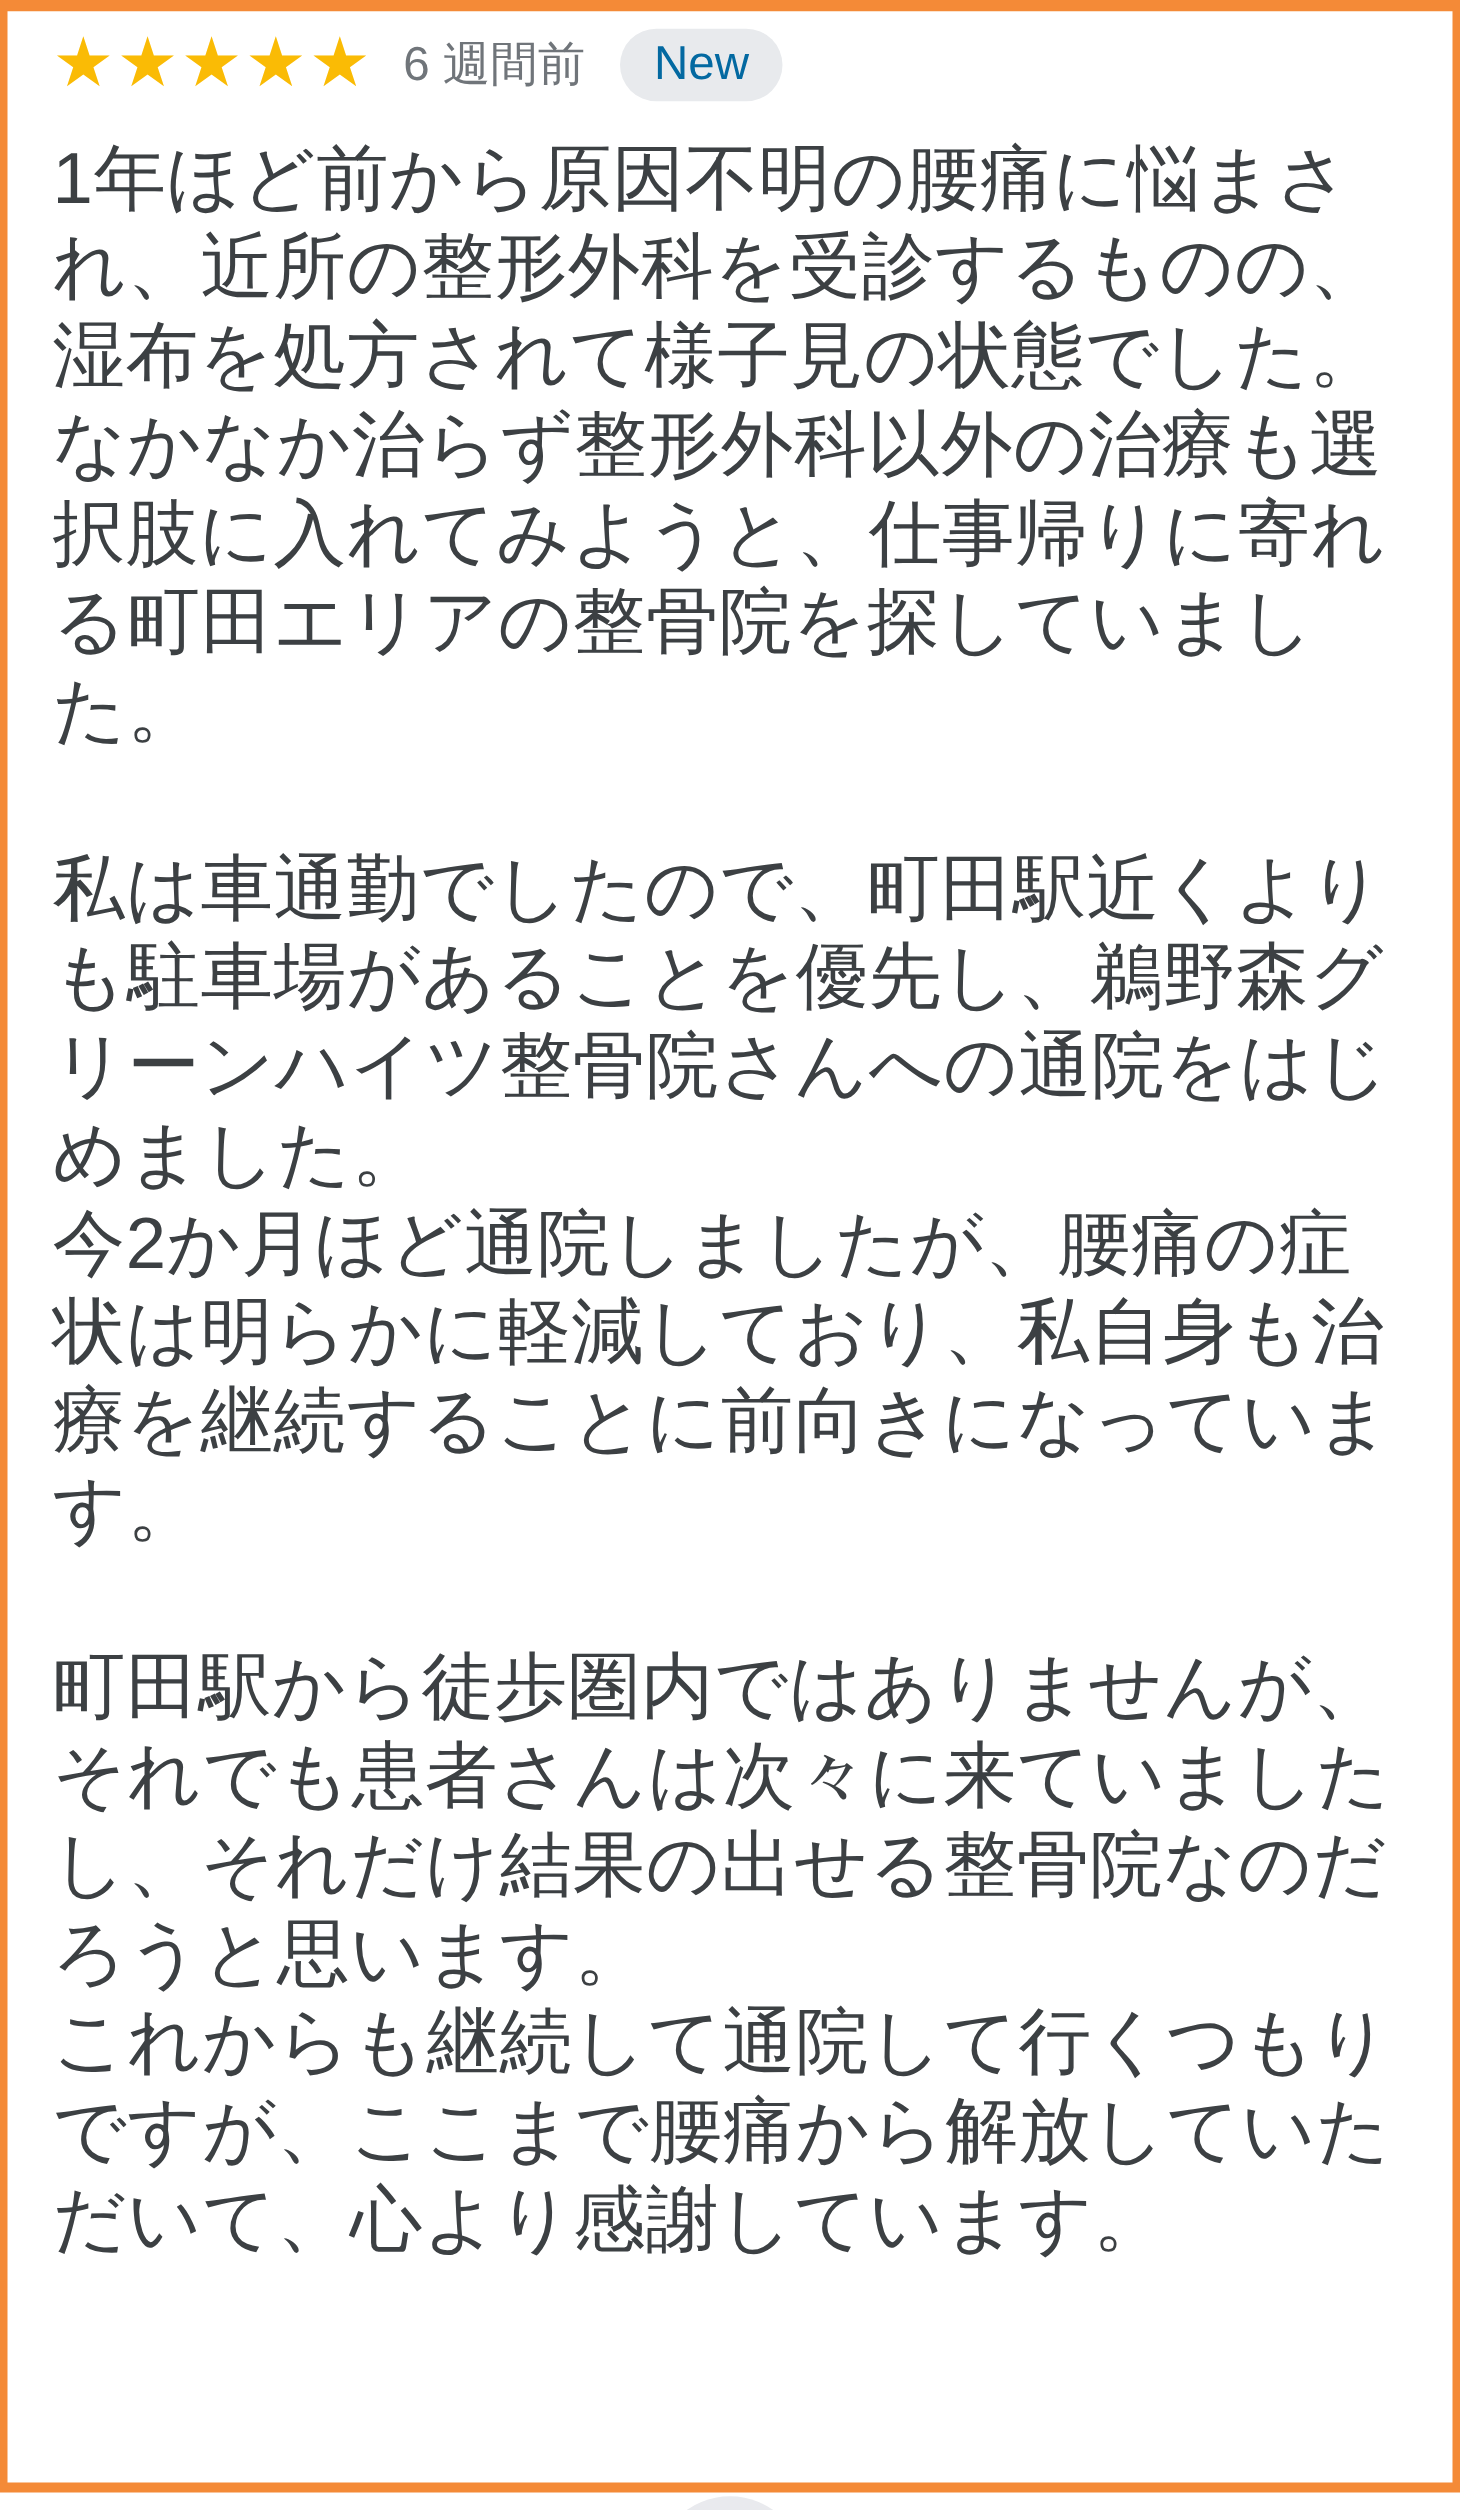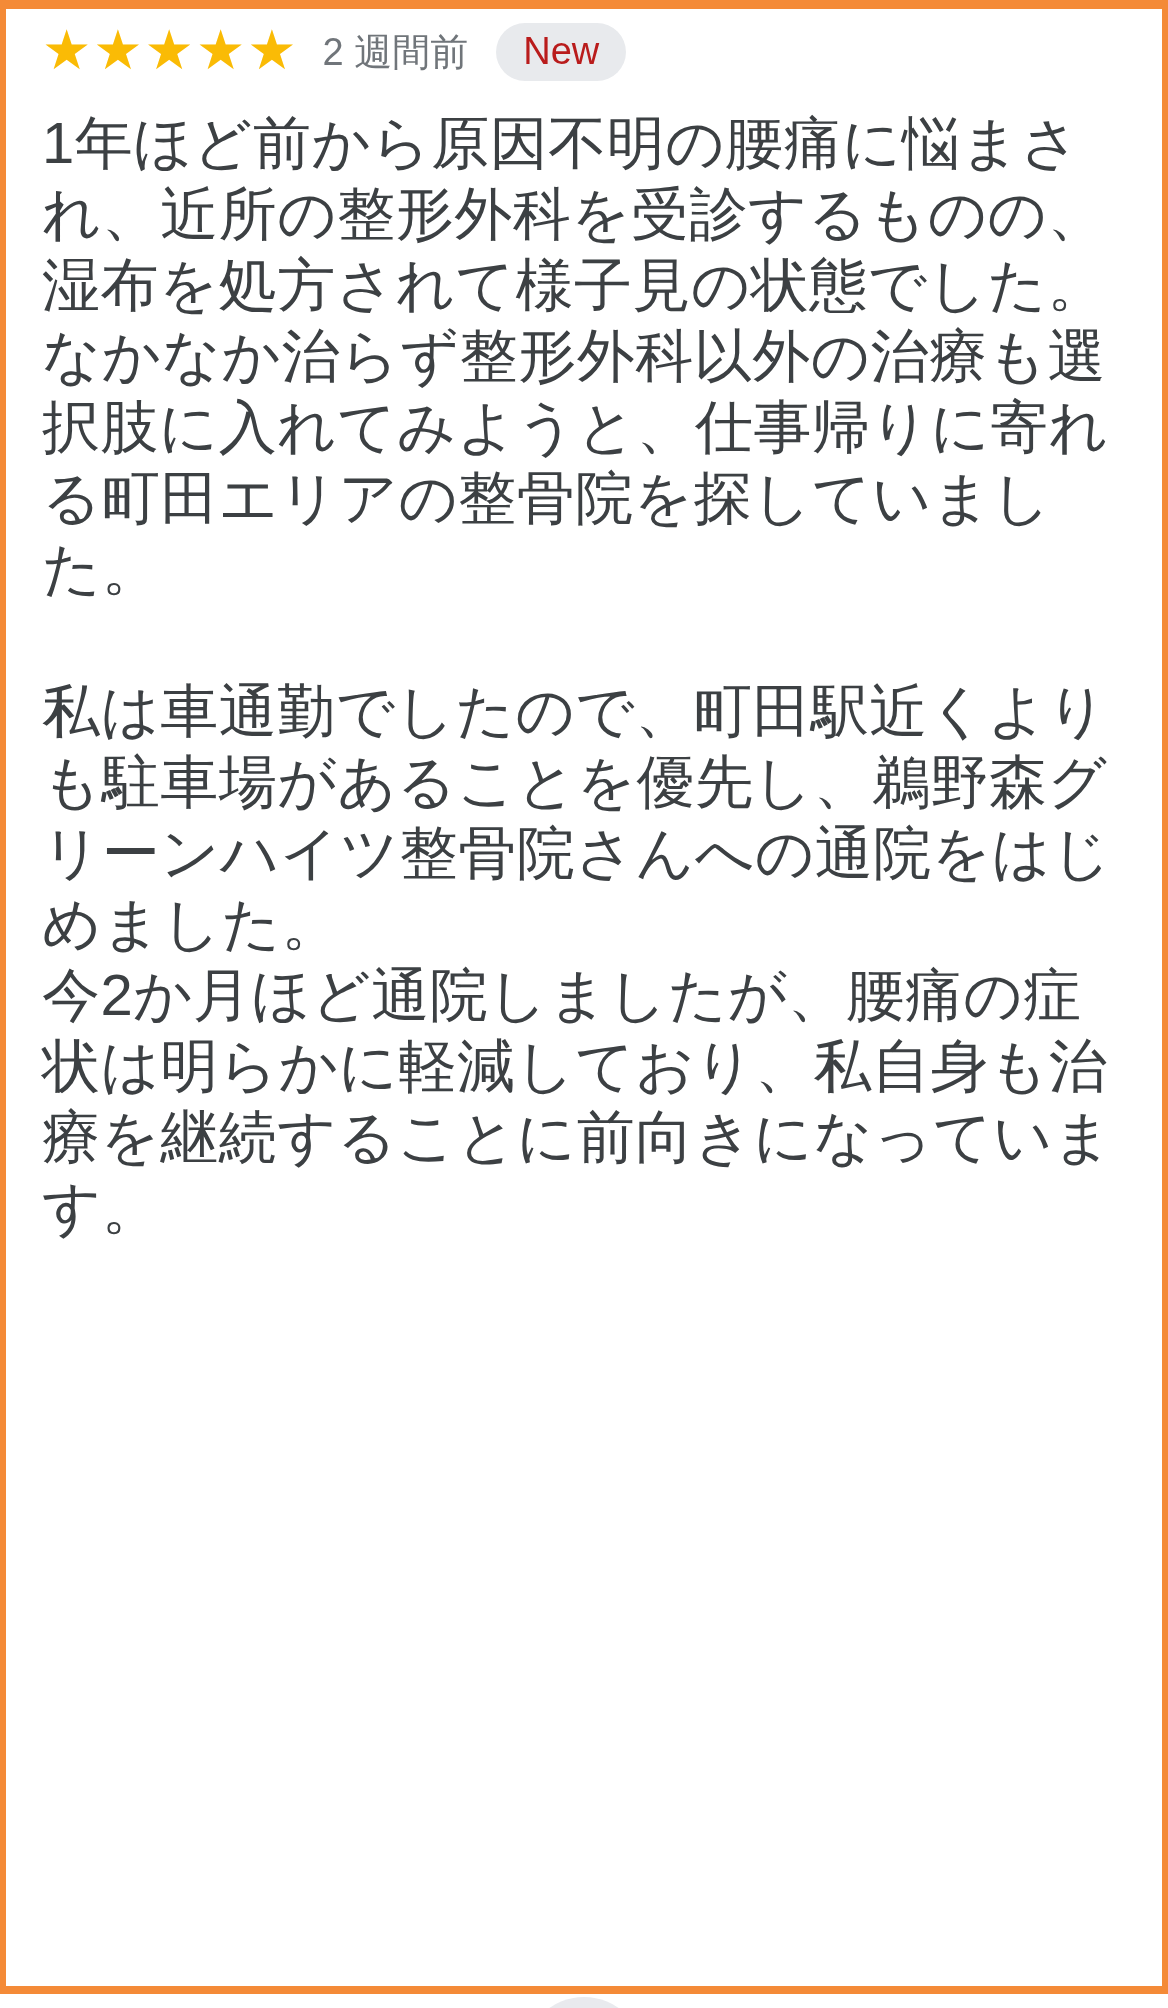--- a/index.html
+++ b/index.html
@@ -43,21 +43,21 @@
   }
   .review-date {
     color: #70757A;
     font-size: 38px;
     line-height: 1;
     white-space: nowrap;
   }
   .new-badge {
     display: inline-block;
     background: #E8EAED;
-    color: #b91c1c;
+    color: #0369a1;
     font-size: 38px;
     line-height: 1;
     padding: 9px 27px 11px 27px;
     border-radius: 40px;
     margin-left: 4px;
   }
   .review-body {
     margin-top: 24px;
     color: #3C4043;
     font-size: 58px;
@@ -83,24 +83,26 @@
     border-radius: 50%;
     background: #E9EAEE;
   }
 </style>
 </head>
 <body>
 
 <div class="review-card">
   <div class="review-header">
     <span class="stars">★★★★★</span>
-    <span class="review-date">2 週間前</span>
+    <span class="review-date">6 週間前</span>
     <span class="new-badge">New</span>
   </div>
   <div class="review-body">
       <p class="para">1年ほど前から原因不明の腰痛に悩まされ、近所の整形外科を受診するものの、湿布を処方されて様子見の状態でした。
 なかなか治らず整形外科以外の治療も選択肢に入れてみようと、仕事帰りに寄れる町田エリアの整骨院を探していました。</p>
       <p class="para">私は車通勤でしたので、町田駅近くよりも駐車場があることを優先し、鵜野森グリーンハイツ整骨院さんへの通院をはじめました。
 今2か月ほど通院しましたが、腰痛の症状は明らかに軽減しており、私自身も治療を継続することに前向きになっています。</p>
+      <p class="para">町田駅から徒歩圏内ではありませんが、それでも患者さんは次々に来ていましたし、それだけ結果の出せる整骨院なのだろうと思います。
+これからも継続して通院して行くつもりですが、ここまで腰痛から解放していただいて、心より感謝しています。</p>
     </div>
 </div>
 
 <div class="avatar-peek"></div>
 
 </body></html>

